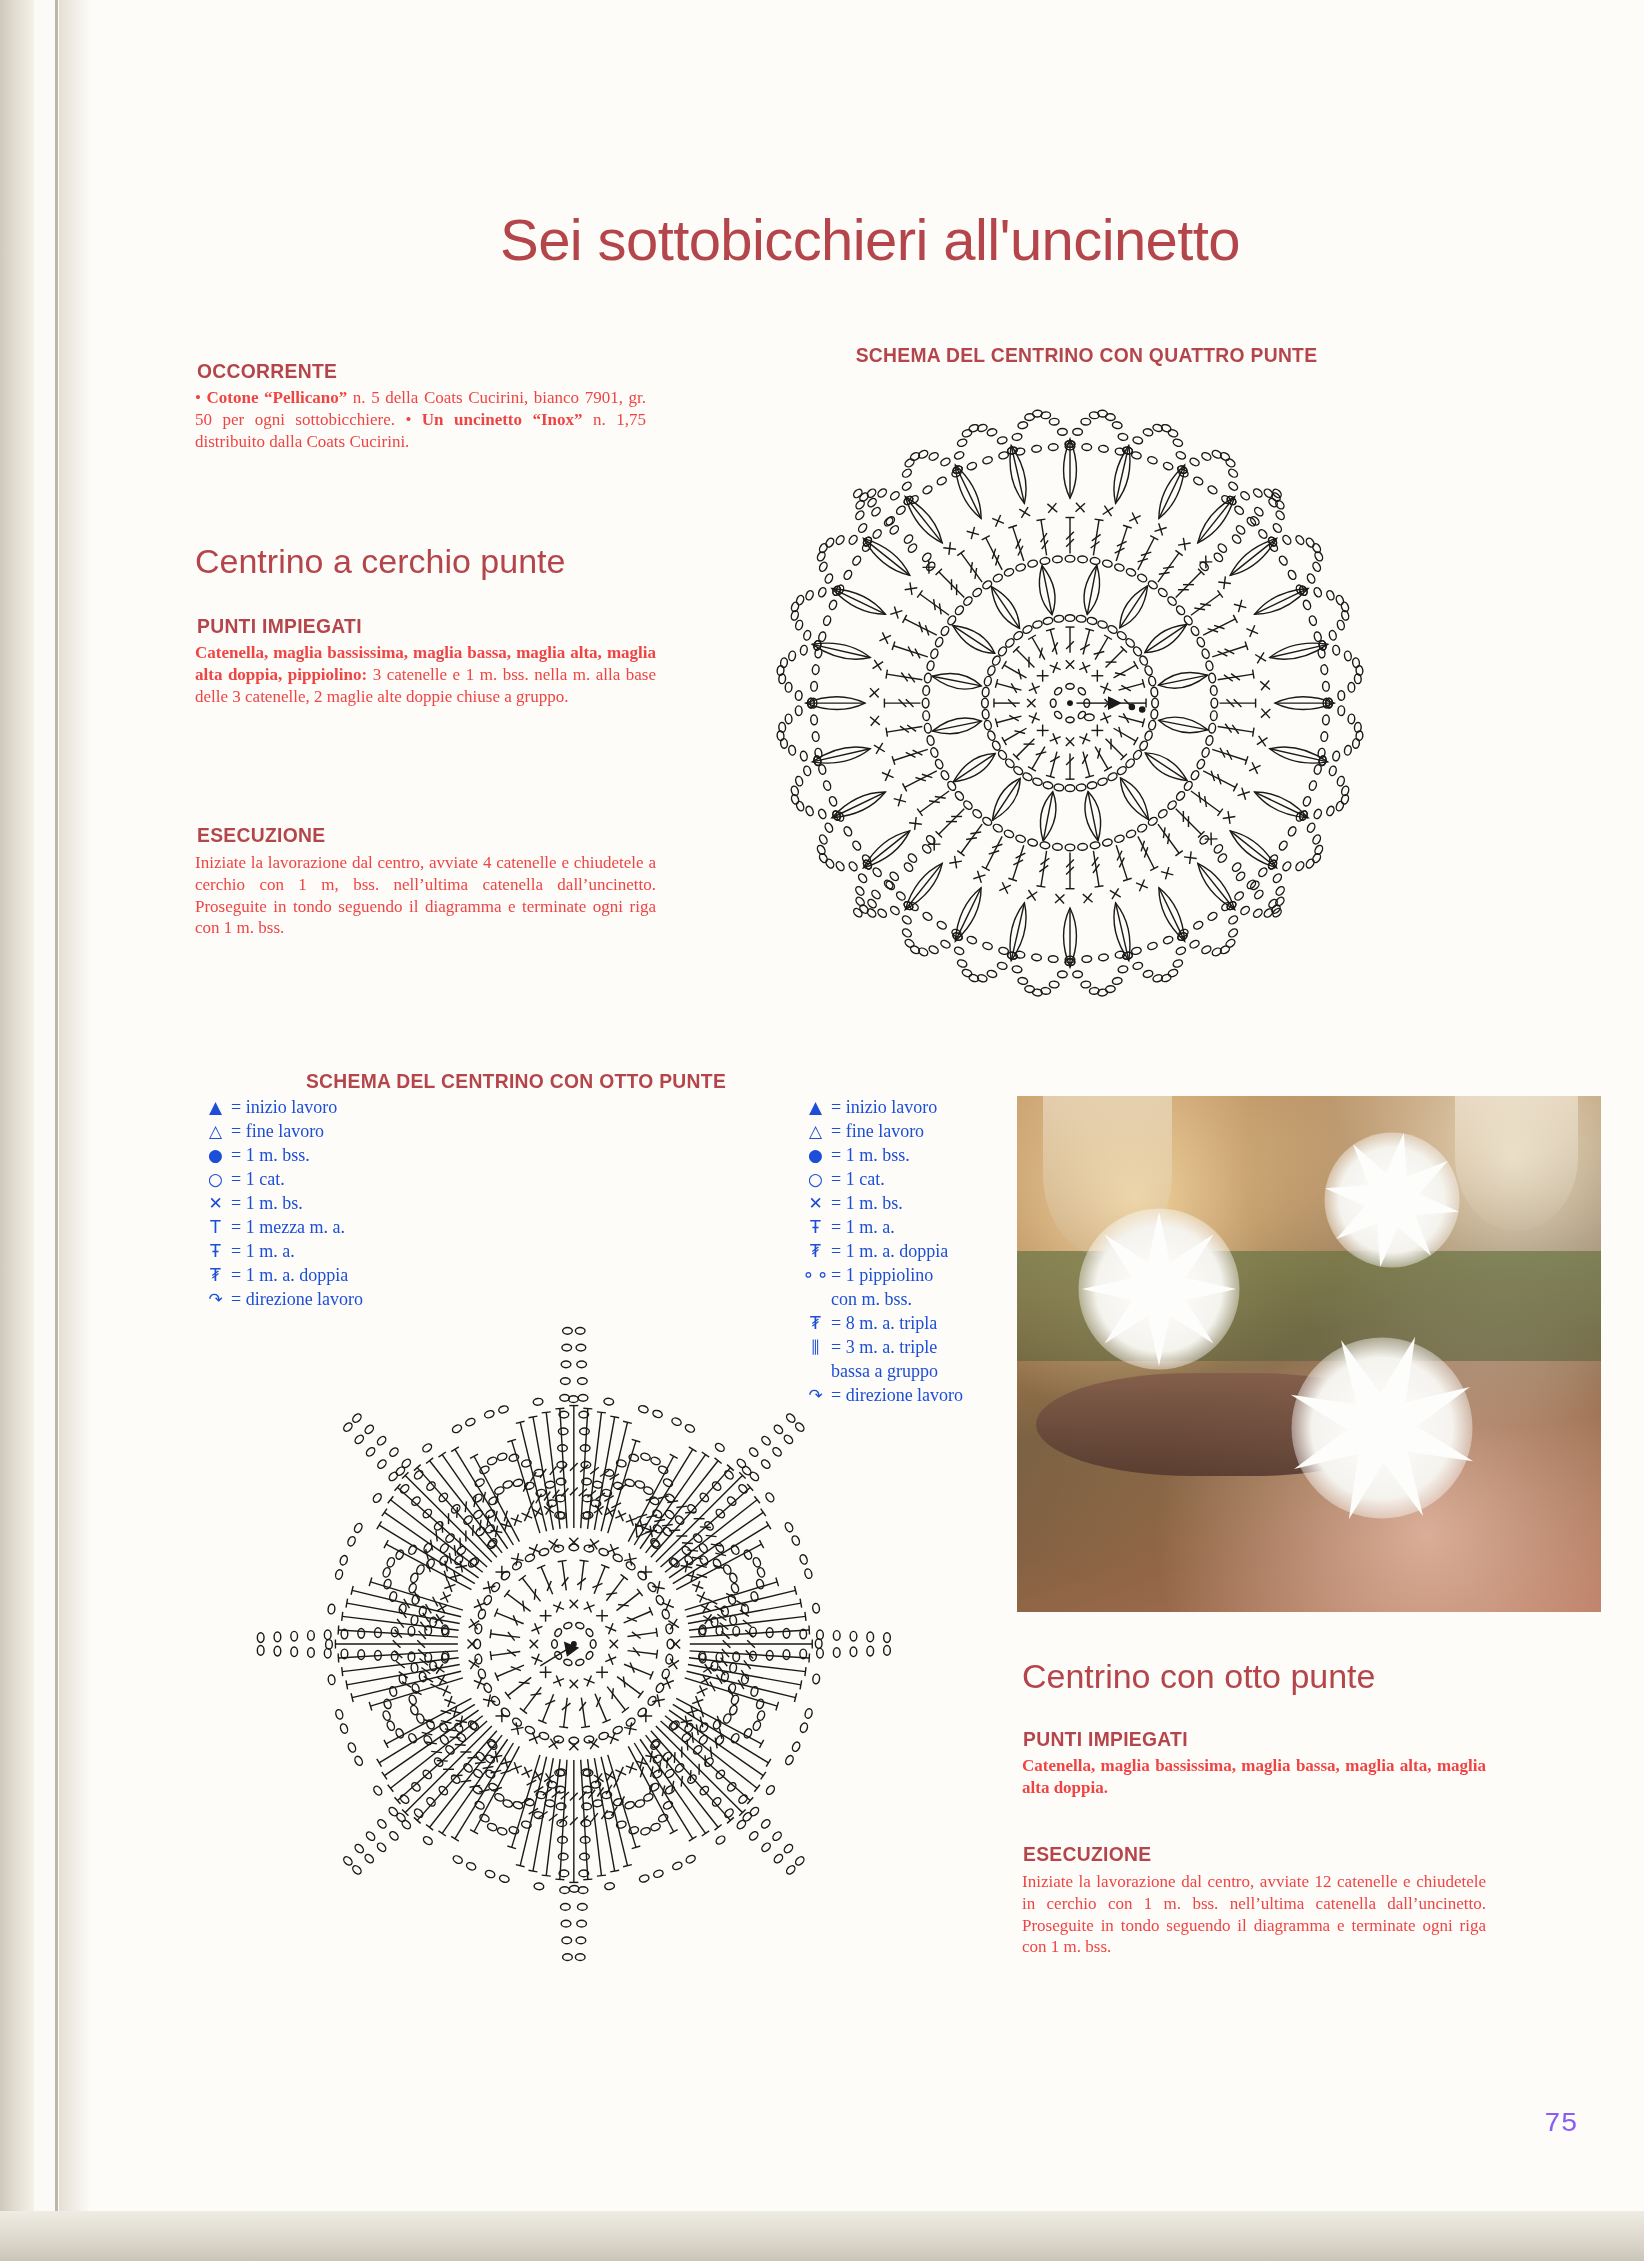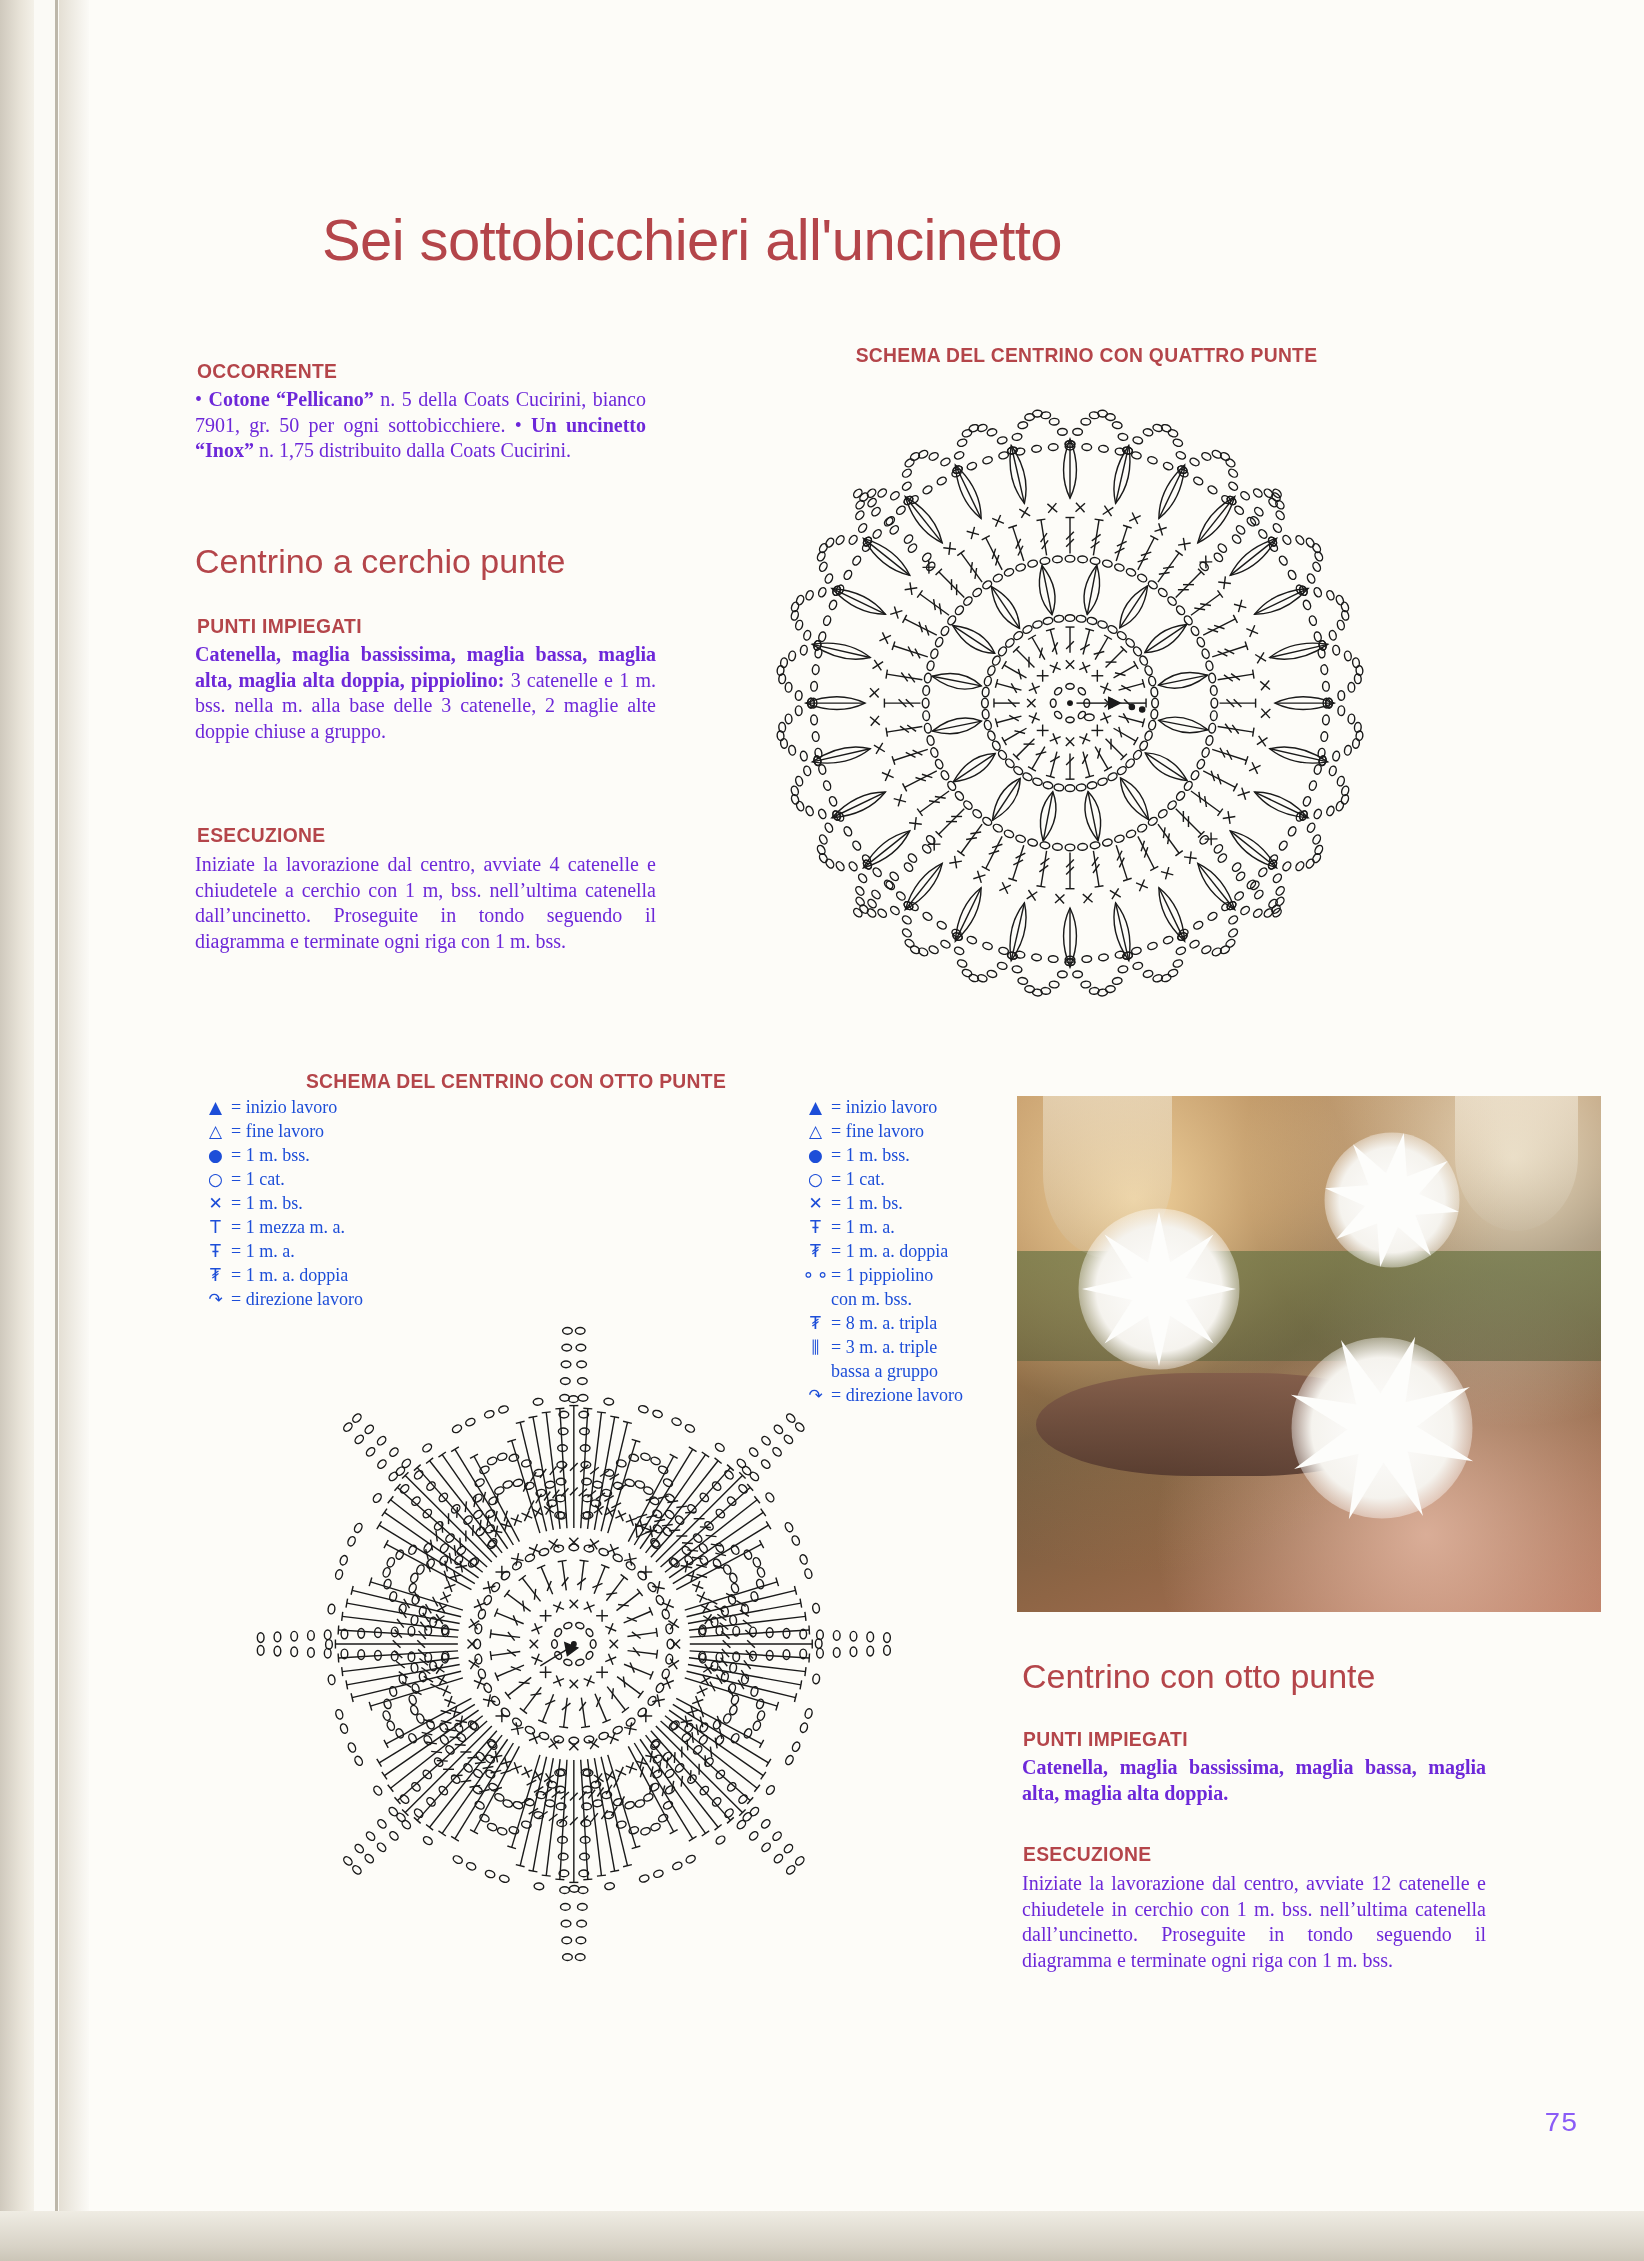--- a/index.html
+++ b/index.html
@@ -53,42 +53,42 @@
     left: 88px; top: 0;
     width: 1556px; height: 2212px;
     background: #fdfcf8;
   }
 
   
   .title {
     position: absolute;
     left: 322px; top: 206px;
     width: 1096px;
-    text-align: left;
+    text-align: center;
     font-size: 58px;
     color: #b4454a;
     font-family: "Liberation Sans", sans-serif;
     font-weight: 400;
     letter-spacing: -0.6px;
   }
   .sec-head-red {
     color: #b4454a;
     font-weight: bold;
     font-size: 19.3px;
     letter-spacing: 0.3px;
   }
   .sub-title {
     color: #b4454a;
     font-size: 34px;
     font-weight: 400;
   }
   .body-text {
-    font-size: 20px;
+    font-size: 17px;
     line-height: 1.28;
-    color: #6d28d9;
+    color: #ef4444;
     text-align: justify;
     font-family: "Liberation Serif", serif;
   }
   .body-text b { font-weight: bold; }
 
   
   #occorrente-head {
     position: absolute;
     left: 197px; top: 361px;
   }

